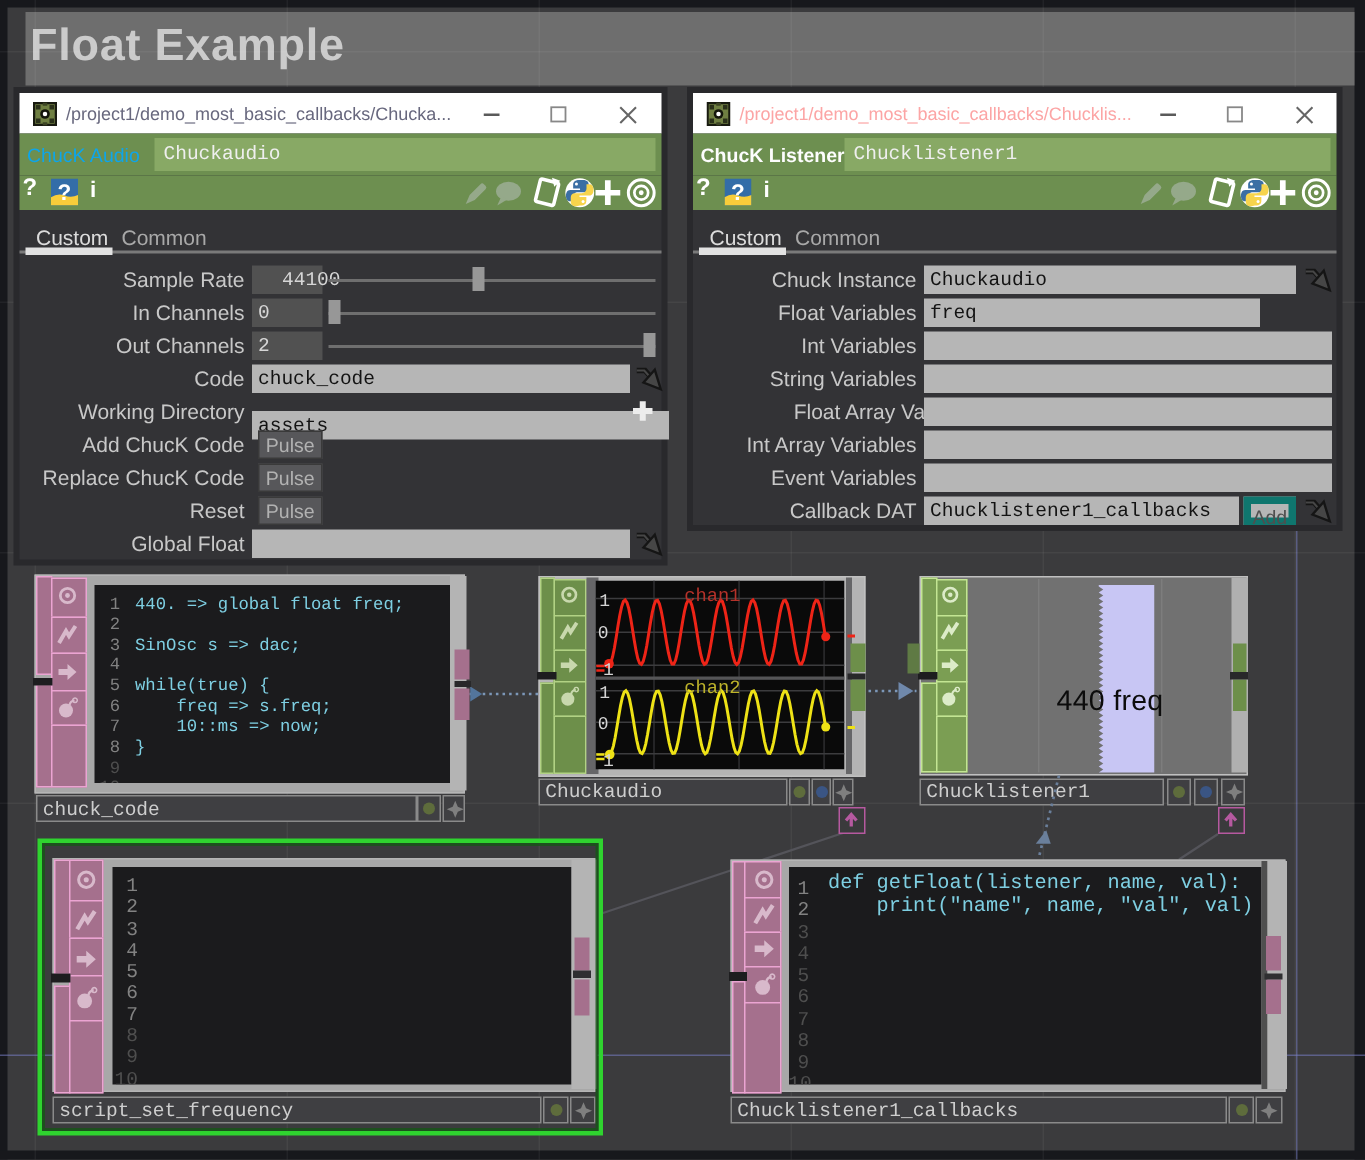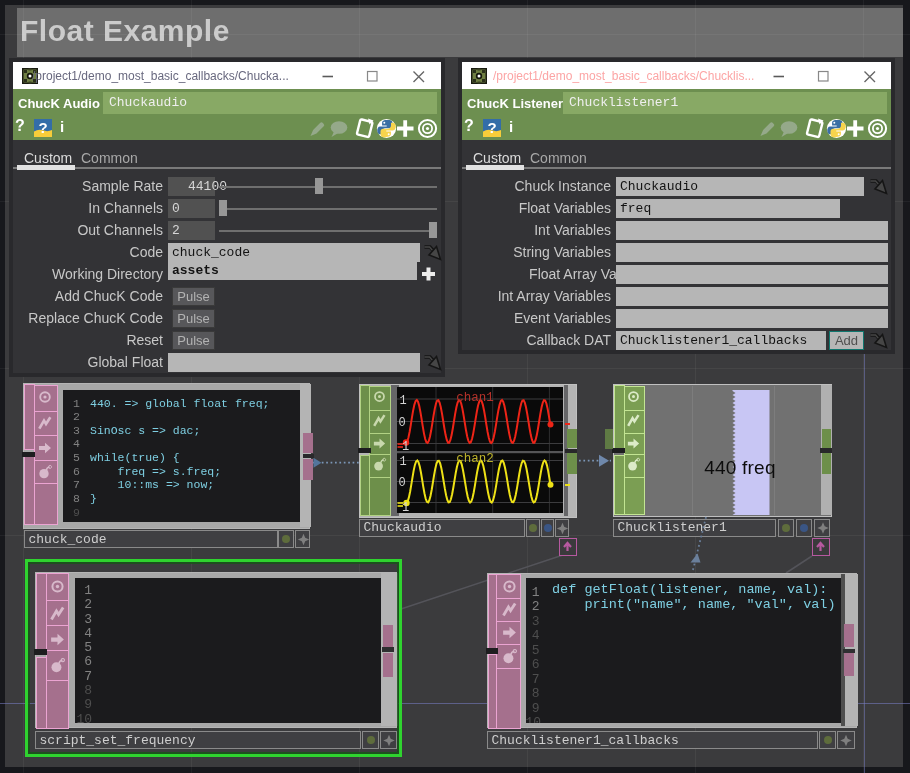--- a/index.html
+++ b/index.html
@@ -69,28 +69,28 @@
  <rect x="1.5" y="1.5" width="13" height="13" fill="#6f7f42"></rect>
  <circle cx="8" cy="8" r="3.2" fill="#14160c"></circle>
     <circle cx="8" cy="8" r="1.5" fill="#fff"></circle>
  <rect x="2" y="2" width="3" height="3" fill="#2a301a"></rect>
     <rect x="11" y="2" width="3" height="3" fill="#2a301a"></rect>
  <rect x="2" y="11" width="3" height="3" fill="#2a301a"></rect>
     <rect x="11" y="11" width="3" height="3" fill="#2a301a"></rect>
  <rect x="6.5" y="0.5" width="3" height="2" fill="#3c4424"></rect>
     <rect x="6.5" y="13.5" width="3" height="2" fill="#3c4424"></rect>
 </svg>
-<div class="a" style="left:32px;top:62px;height:27px;line-height:28px;font-size:12px;color:#68687e;z-index:5">/project1/demo_most_basic_callbacks/Chucka...</div>
+<div class="a" style="left:44px;top:62px;height:27px;line-height:28px;font-size:12px;color:#68687e;z-index:5">/project1/demo_most_basic_callbacks/Chucka...</div>
 <svg class="a" style="left:318px;top:62px;z-index:5" width="110" height="27" viewBox="0 0 110 27">
  <line x1="4.5" y1="14.5" x2="15" y2="14.5" stroke="#5a5a5a" stroke-width="1.6"></line>
  <rect x="49.5" y="9.5" width="9.5" height="9.5" fill="none" stroke="#888" stroke-width="1.2"></rect>
  <path d="M95.5,9.5 l10.5,10.5 M106,9.5 l-10.5,10.5" stroke="#666" stroke-width="1.4"></path>
 </svg>
 <div class="ghdr" style="left:13px;top:89px;width:428px;height:28px;z-index:4"></div>
-<div class="a" style="left:18px;top:89px;height:28px;line-height:29px;font-size:13px;font-weight:bold;color:#ffffff;z-index:5">ChucK Audio</div>
+<div class="a" style="left:18px;top:89px;height:28px;line-height:29px;font-size:13px;font-weight:normal;color:#0ea5e9;z-index:5">ChucK Audio</div>
 <div class="a mono" style="left:103px;top:92px;width:334px;height:22px;background:#88a965;color:#efefef;font-size:13px;line-height:22px;padding-left:6px;box-sizing:border-box;z-index:5">Chuckaudio</div>
 <div class="ghdr" style="left:13px;top:117px;width:428px;height:23px;z-index:4"></div>
 <div class="a" style="left:14px;top:117px;width:427px;height:23px;z-index:5">
  <span style="position:absolute;left:1px;top:0px;font-size:16px;font-weight:bold;color:#fff;">?</span>
  <svg style="position:absolute;left:20px;top:2px" width="18" height="18" viewBox="0 0 18 18">
    <rect x="0" y="0" width="18" height="18" fill="#336da8"></rect>
    <path d="M0,12.5 q4.5,-3 9,-1.2 q4.5,1.8 9,-0.3 L18,18 L0,18 Z" fill="#f8cd3a"></path>
    <text x="9" y="14" font-size="15" font-weight="bold" fill="#fff" text-anchor="middle" font-family="Liberation Sans">?</text>
  </svg>
  <span style="position:absolute;left:46px;top:1px;font-size:15px;font-weight:bold;color:#fff;">i</span>
@@ -140,21 +140,21 @@
  <div class="handle" style="left:219px;top:200px;"></div>
  <div class="dfield" style="left:168px;top:221px;width:47px;">2</div>
  <div class="track" style="left:219px;top:230px;width:218px;"></div>
  <div class="handle" style="left:429px;top:222px;"></div>
  <div class="lfield" style="left:168px;top:243px;width:252px;">chuck_code</div>
  <svg class="a" style="left:422px;top:243px" width="20" height="18" viewBox="0 0 20 18">
   <path d="M2.5,4 h5.5 l4.5,5" stroke="#151515" stroke-width="3.6" fill="none"></path>
       <path d="M2.5,4 h5 l4,4.5" stroke="#464646" stroke-width="1.4" fill="none"></path>
       <polygon points="14.5,3.5 7,12 18.5,16.5" fill="#464646" stroke="#151515" stroke-width="1.6"></polygon>
  </svg>
- <div class="lfield" style="left:168px;top:261px;width:249px;font-weight:bold;">assets</div>
+ <div class="lfield" style="left:168px;top:274px;width:278px;">assets</div>
  <svg class="a" style="left:419px;top:264px" width="19" height="20" viewBox="0 0 19 20">
   <path d="M3,10 h13 M9.5,3.5 v13" stroke="#ececec" stroke-width="4"></path>
  </svg>
  <div class="pulse" style="left:172px;top:287px;">Pulse</div>
  <div class="pulse" style="left:172px;top:309px;">Pulse</div>
  <div class="pulse" style="left:172px;top:331px;">Pulse</div>
  <div class="lfield" style="left:168px;top:353px;width:252px;"></div>
  <svg class="a" style="left:422px;top:353px" width="20" height="18" viewBox="0 0 20 18">
   <path d="M2.5,4 h5.5 l4.5,5" stroke="#151515" stroke-width="3.6" fill="none"></path>
       <path d="M2.5,4 h5 l4,4.5" stroke="#464646" stroke-width="1.4" fill="none"></path>
@@ -237,21 +237,21 @@
       <path d="M2.5,4 h5 l4,4.5" stroke="#464646" stroke-width="1.4" fill="none"></path>
       <polygon points="14.5,3.5 7,12 18.5,16.5" fill="#464646" stroke="#151515" stroke-width="1.6"></polygon>
  </svg>
  <div class="lfield" style="left:616px;top:199px;width:224px;">freq</div>
  <div class="lfield" style="left:616px;top:221px;width:272px;"></div>
  <div class="lfield" style="left:616px;top:243px;width:272px;"></div>
  <div class="lfield" style="left:616px;top:265px;width:272px;"></div>
  <div class="lfield" style="left:616px;top:287px;width:272px;"></div>
  <div class="lfield" style="left:616px;top:309px;width:272px;"></div>
  <div class="lfield" style="left:616px;top:331px;width:210px;">Chucklistener1_callbacks</div>
- <div class="a" style="left:829px;top:331px;width:35px;height:19px;background:#b6b6b6;border:1px solid #0f766e;box-sizing:border-box;color:#4f4f4f;font-size:13px;line-height:17px;text-align:center;">Add</div>
+ <div class="a" style="left:829px;top:331px;width:35px;height:19px;background:#b6b6b6;border:5px solid #0f766e;box-sizing:border-box;color:#4f4f4f;font-size:13px;line-height:17px;text-align:center;">Add</div>
  <svg class="a" style="left:868px;top:331px" width="20" height="18" viewBox="0 0 20 18">
   <path d="M2.5,4 h5.5 l4.5,5" stroke="#151515" stroke-width="3.6" fill="none"></path>
       <path d="M2.5,4 h5 l4,4.5" stroke="#464646" stroke-width="1.4" fill="none"></path>
       <polygon points="14.5,3.5 7,12 18.5,16.5" fill="#464646" stroke="#151515" stroke-width="1.6"></polygon>
  </svg>
 </div>
 <svg width="0" height="0" style="position:absolute">
     <defs>
  <g id="ic-bull">
         <circle cx="12" cy="12" r="7.2" fill="none" stroke="currentColor" stroke-width="2.8"></circle>

